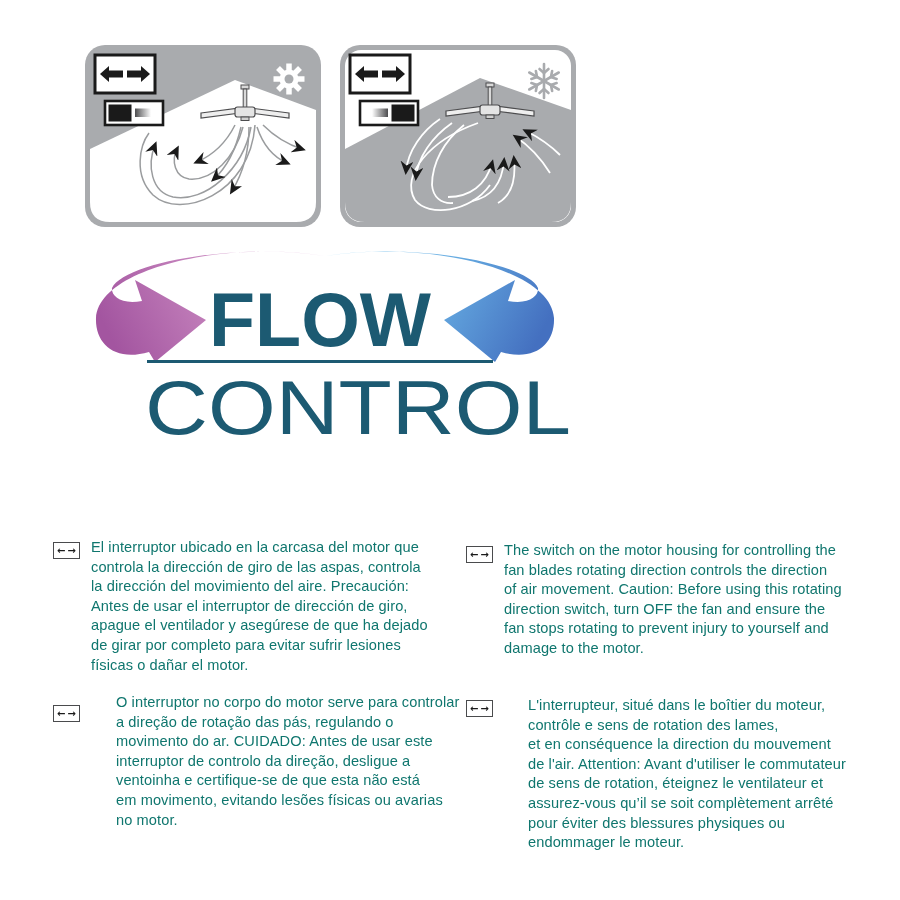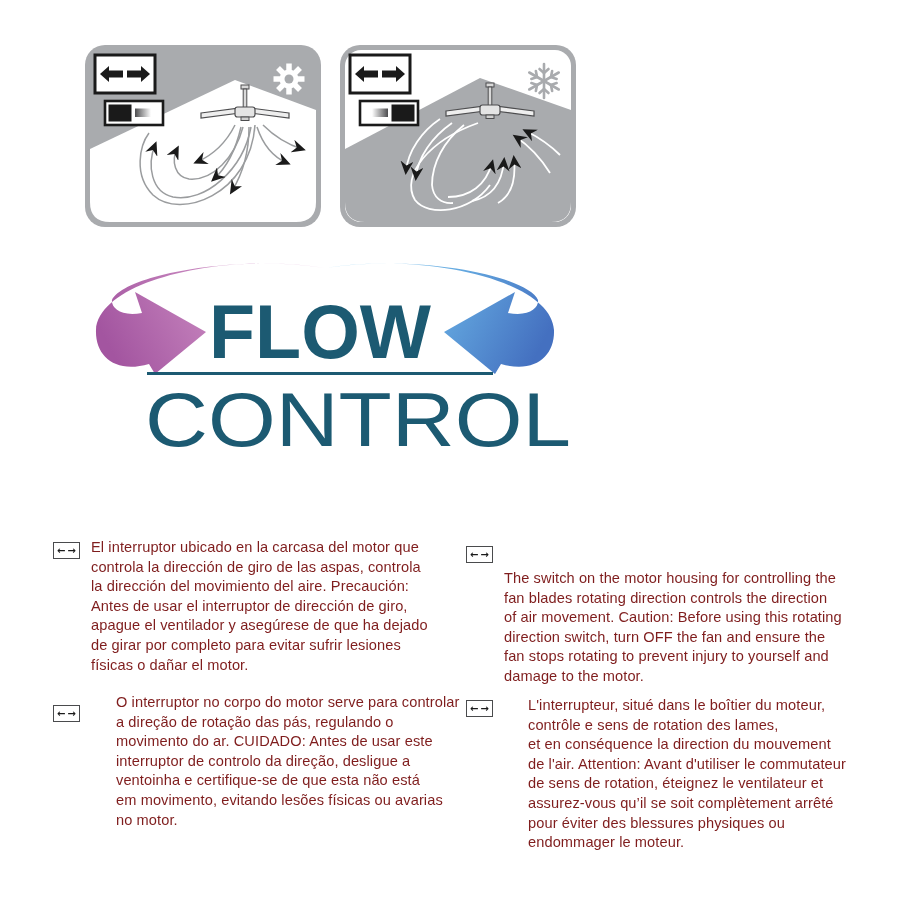--- a/index.html
+++ b/index.html
@@ -2,21 +2,21 @@
 <html><head>
 <meta charset="utf-8">
 <style>
   html,body{margin:0;padding:0;}
   body{
     width:900px;height:900px;background:#ffffff;position:relative;overflow:hidden;
     font-family:"Liberation Sans", sans-serif;
   }
   .abs{position:absolute;}
   .instr{
-    font-size:14.6px;line-height:19.6px;color:#7f1d1d;
+    font-size:14.6px;line-height:19.6px;color:#0f766e;
     white-space:pre-line;letter-spacing:0.1px;
   }
   .mini-switch{
     position:absolute;width:27px;height:17px;border:1.4px solid #4a4b4d;
     display:flex;align-items:center;justify-content:center;gap:2px;
     box-sizing:border-box;background:#fff;
     font-family:"DejaVu Sans", sans-serif;font-size:10px;font-weight:bold;
     color:#1a1a1a;line-height:1;
   }
   .mini-switch span{display:block;transform:translateY(-0.5px);}
@@ -152,21 +152,21 @@
       <path d="M100,74 C82,86 68,106 66,126" marker-end="url(#arrB)"></path>
       <path d="M108,152 C130,152 146,140 152,118" marker-end="url(#arrB)"></path>
       <path d="M132,156 C152,152 162,138 164,116" marker-end="url(#arrB)"></path>
       <path d="M158,158 C172,150 176,134 174,114" marker-end="url(#arrB)"></path>
       <path d="M210,128 C200,112 188,100 176,92" marker-end="url(#arrB)"></path>
       <path d="M220,110 C210,100 198,92 186,86" marker-end="url(#arrB)"></path>
     </g>
   </svg>
 </div>
 
-<div class="abs" style="left:75px;top:252px;">
+<div class="abs" style="left:75px;top:240px;">
   <svg width="500" height="210" viewBox="0 0 500 210">
     <defs>
       <path id="swoosh" d="M250,16
         C150,0 24,28 21,78
         C20,104 40,122 74,112
         L80,122 L131,80 L60,40 L67,61
         C46,65 36,56 37,48
         C48,24 155,2 250,16 Z"></path>
       <linearGradient id="gradPink" gradientUnits="userSpaceOnUse" x1="255" y1="5" x2="45" y2="115">
         <stop offset="0" stop-color="#eccfe8"></stop>
@@ -196,21 +196,21 @@
 la dirección del movimiento del aire. Precaución:
 Antes de usar el interruptor de dirección de giro,
 apague el ventilador y asegúrese de que ha dejado
 de girar por completo para evitar sufrir lesiones
 físicas o dañar el motor.</div>
 
 <div class="mini-switch" style="left:466px;top:546px;">
   <span>←</span>
     <span>→</span>
 </div>
-<div class="abs instr" style="left:504px;top:569px;width:370px;">The switch on the motor housing for controlling the
+<div class="abs instr" style="left:504px;top:541px;width:370px;">The switch on the motor housing for controlling the
 fan blades rotating direction controls the direction
 of air movement. Caution: Before using this rotating
 direction switch, turn OFF the fan and ensure the
 fan stops rotating to prevent injury to yourself and
 damage to the motor.</div>
 
 <div class="mini-switch" style="left:53px;top:705px;">
   <span>←</span>
     <span>→</span>
 </div>

